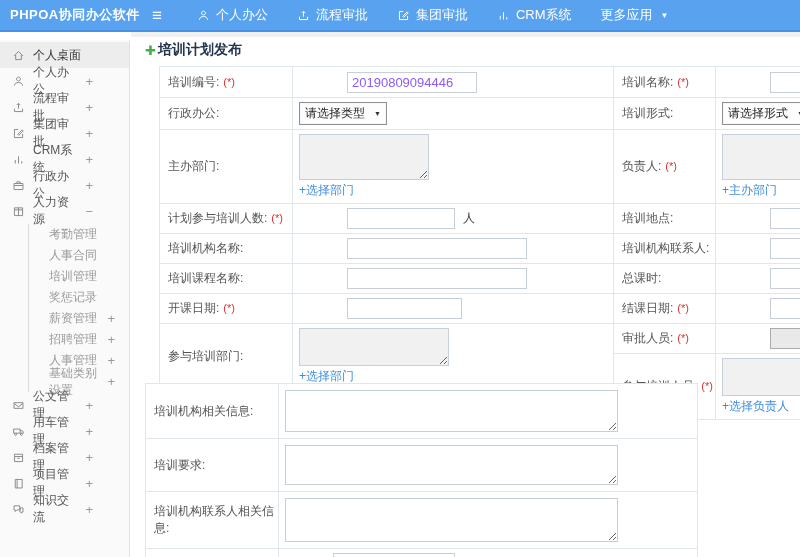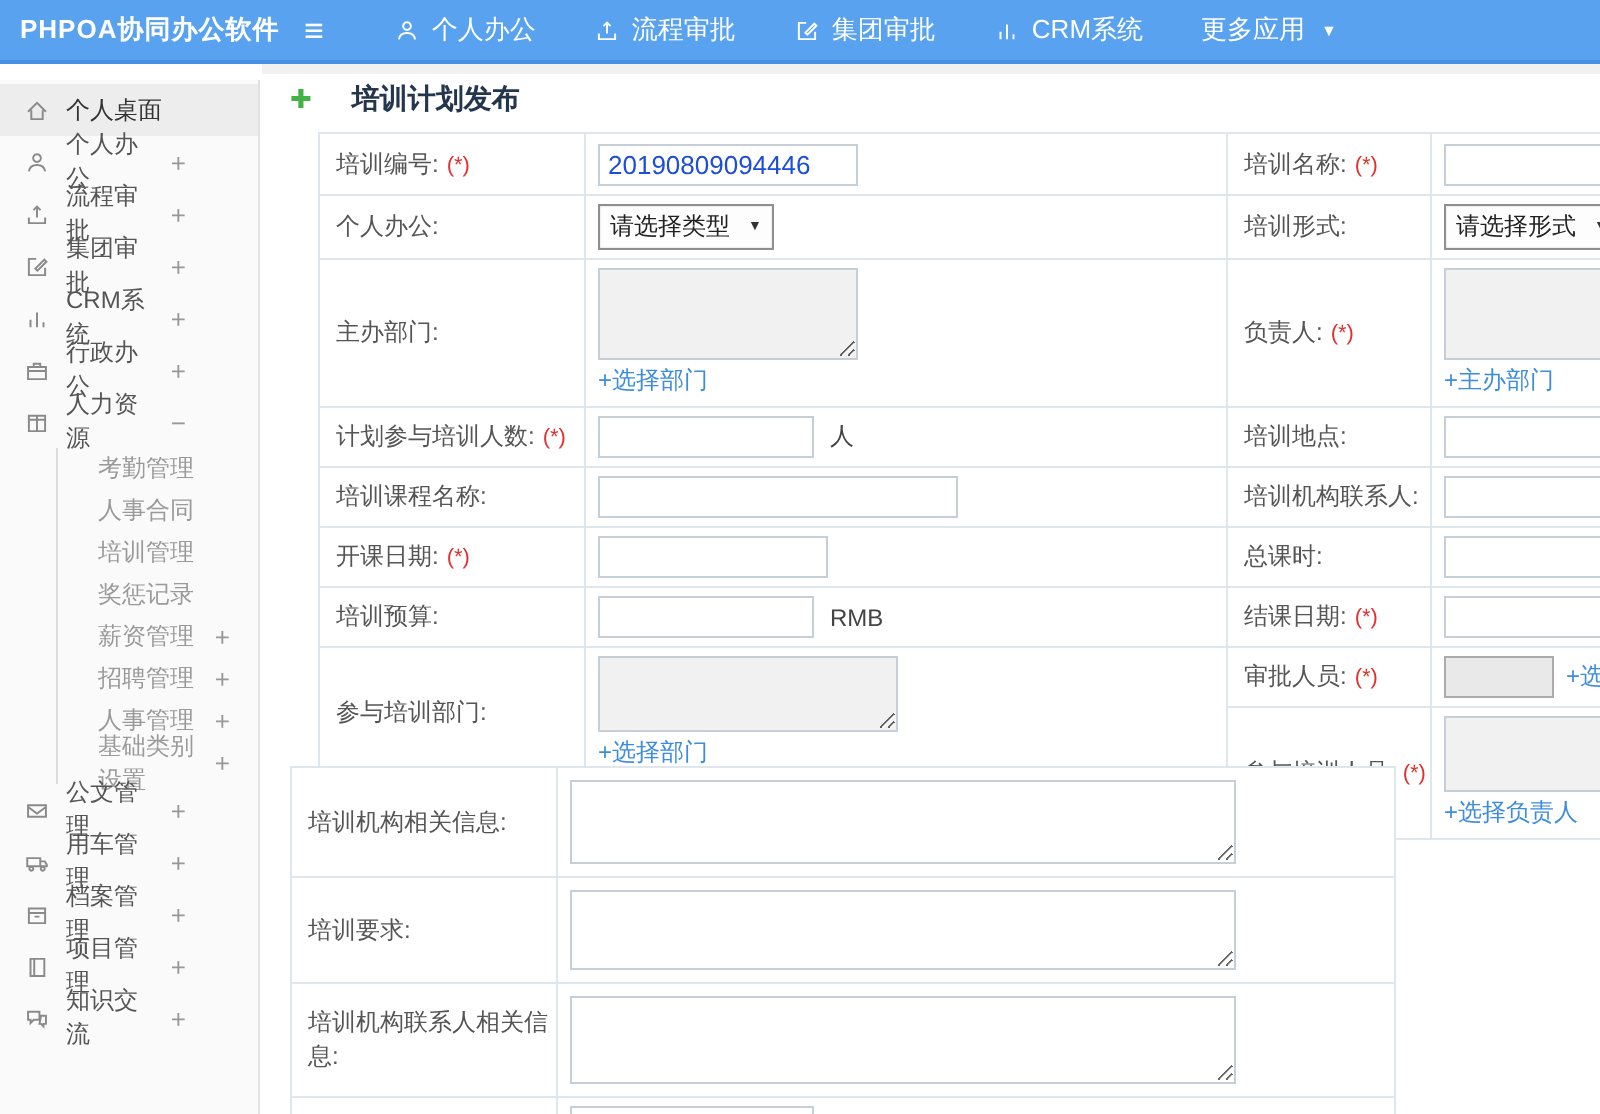--- a/index.html
+++ b/index.html
@@ -36,38 +36,39 @@
   .sub { margin-left:28px; border-left:1px solid #ddd; }
   .sub-item {
     display:flex; align-items:center; height:21px; padding-left:20px;
     font-size:12px; color:#9a9a9a; cursor:pointer;
   }
   .sub-item .expand { margin-right:14px; }
   
   .main { position:absolute; top:32px; left:131px; width:920px; bottom:0; background:#fff; }
   .topstrip { height:5px; background:#f1f1f1; width:100%; }
   .form-title {
-    position:absolute; left:14px; top:9px; display:flex; align-items:center; gap:20px;
+    position:absolute; left:14px; top:9px; display:flex; align-items:center; gap:2px;
     font-size:14px; font-weight:bold; color:#24364e;
   }
   .plus { color:#43b143; font-size:13px; }
   .plus::before { content:"\271A"; }
   
   table { border-collapse:collapse; table-layout:fixed; background:#fff; }
   .tbl-left   { position:absolute; left:28px;  top:34px;  width:467px; }
   .tbl-right  { position:absolute; left:482px; top:34px;  width:400px; }
   .tbl-bottom { position:absolute; left:14px;  top:351px; width:553px; }
   td { border:1px solid #dfe6ec; vertical-align:middle; }
   td.lab { padding-left:8px; font-size:12px; color:#555; background:#fff; }
   td.ctl { padding:4px 6px; }
   .req { color:#e03131; font-size:11px; margin-left:4px; }
   .inp {
-    height:21px; border:1px solid #c6cfd8; background:#fff; color:#1d4ed8;
+    height:21px; border:1px solid #c6cfd8; background:#fff; color:#8b5cf6;
     font-size:13px; padding:1px 4px; vertical-align:middle;
     font-family:inherit;
+    margin-left:48px;
   }
   .inp.dis { background:#e9e9e9; border-color:#ababab; }
   .unit { font-size:12px; color:#444; margin-left:8px; vertical-align:middle; }
   .link { color:#3e8ddd; font-size:12px; text-decoration:none; margin-left:6px; cursor:pointer; white-space:nowrap;text-align:right; }
   .plink { margin-top:2px; }
   .plink .link { margin-left:0; }
   .sel {
     display:inline-flex; align-items:center; gap:9px; cursor:pointer;
     border:1px solid #8f8f8f; background:#fdfdfd; padding:2px 5px;
     font-size:12px; color:#222; box-shadow:inset 0 0 1px #ccc;
@@ -275,48 +276,48 @@
     <colgroup>
         <col style="width:133px">
         <col>
       </colgroup>
     <tbody>
         <tr style="height:31px">
           <td class="lab"><span>培训编号:</span><span class="req">(*)</span></td>
           <td class="ctl"><input type="text" class="inp" style="width: 130px;" value="20190809094446"></td>
         </tr>
         <tr style="height:27px">
-          <td class="lab"><span>个人办公:</span></td>
+          <td class="lab"><span>行政办公:</span></td>
           <td class="ctl"><span class="sel">
               <span>请选择类型</span>
               <span class="scaret">▼</span>
             </span></td>
         </tr>
         <tr style="height:66px">
           <td class="lab"><span>主办部门:</span></td>
           <td class="ctl">
             <textarea class="picker" style="width: 130px; height: 46px;"></textarea>
             <div class="plink"><a class="link">+选择部门</a></div>
           </td>
         </tr>
         <tr style="height:27px">
           <td class="lab"><span>计划参与培训人数:</span><span class="req">(*)</span></td>
           <td class="ctl"><input type="text" class="inp" style="width: 108px;"><span class="unit">人</span></td>
         </tr>
         <tr style="height:27px">
+          <td class="lab"><span>培训机构名称:</span></td>
+          <td class="ctl"><input type="text" class="inp" style="width: 180px;"></td>
+        </tr>
+        <tr style="height:27px">
           <td class="lab"><span>培训课程名称:</span></td>
           <td class="ctl"><input type="text" class="inp" style="width: 180px;"></td>
         </tr>
         <tr style="height:27px">
           <td class="lab"><span>开课日期:</span><span class="req">(*)</span></td>
           <td class="ctl"><input type="text" class="inp" style="width: 115px;"></td>
-        </tr>
-        <tr style="height:27px">
-          <td class="lab"><span>培训预算:</span></td>
-          <td class="ctl"><input type="text" class="inp" style="width: 108px;"><span class="unit">RMB</span></td>
         </tr>
         <tr style="height:58px">
           <td class="lab"><span>参与培训部门:</span></td>
           <td class="ctl">
             <textarea class="picker" style="width: 150px; height: 38px;"></textarea>
             <div class="plink"><a class="link">+选择部门</a></div>
           </td>
         </tr>
       </tbody>
   </table>

